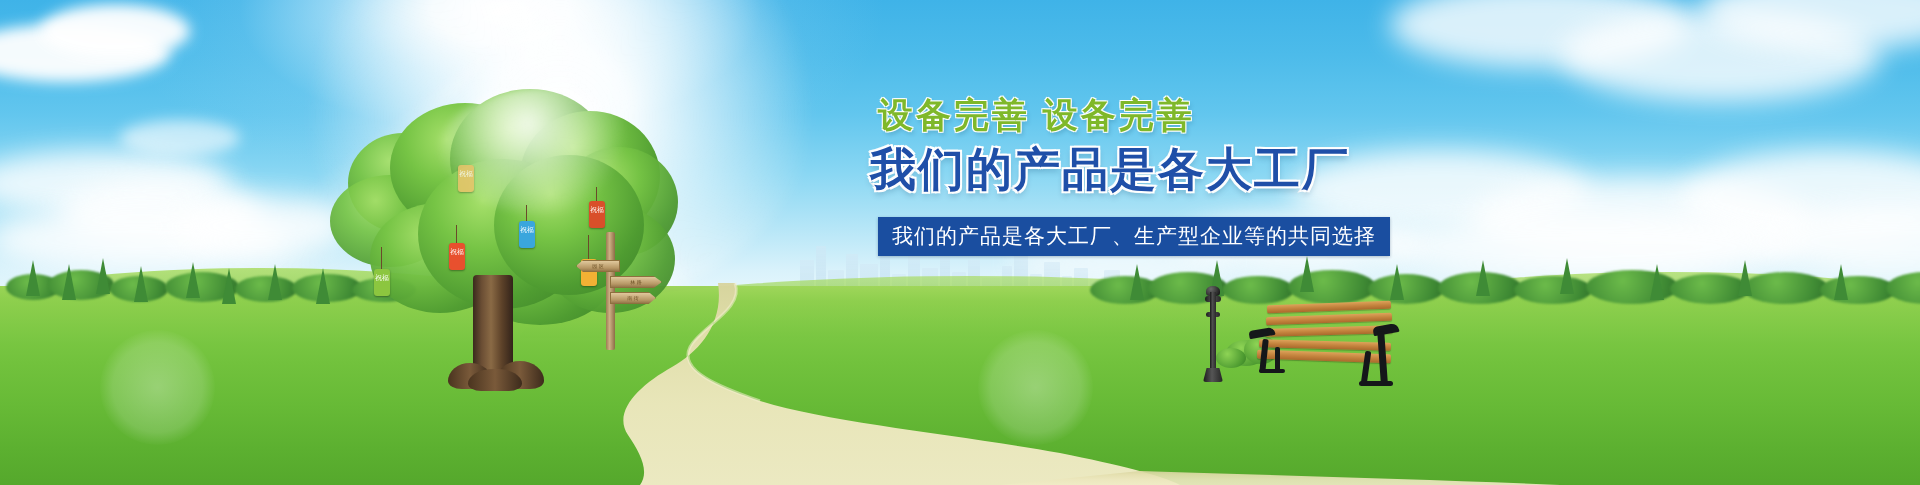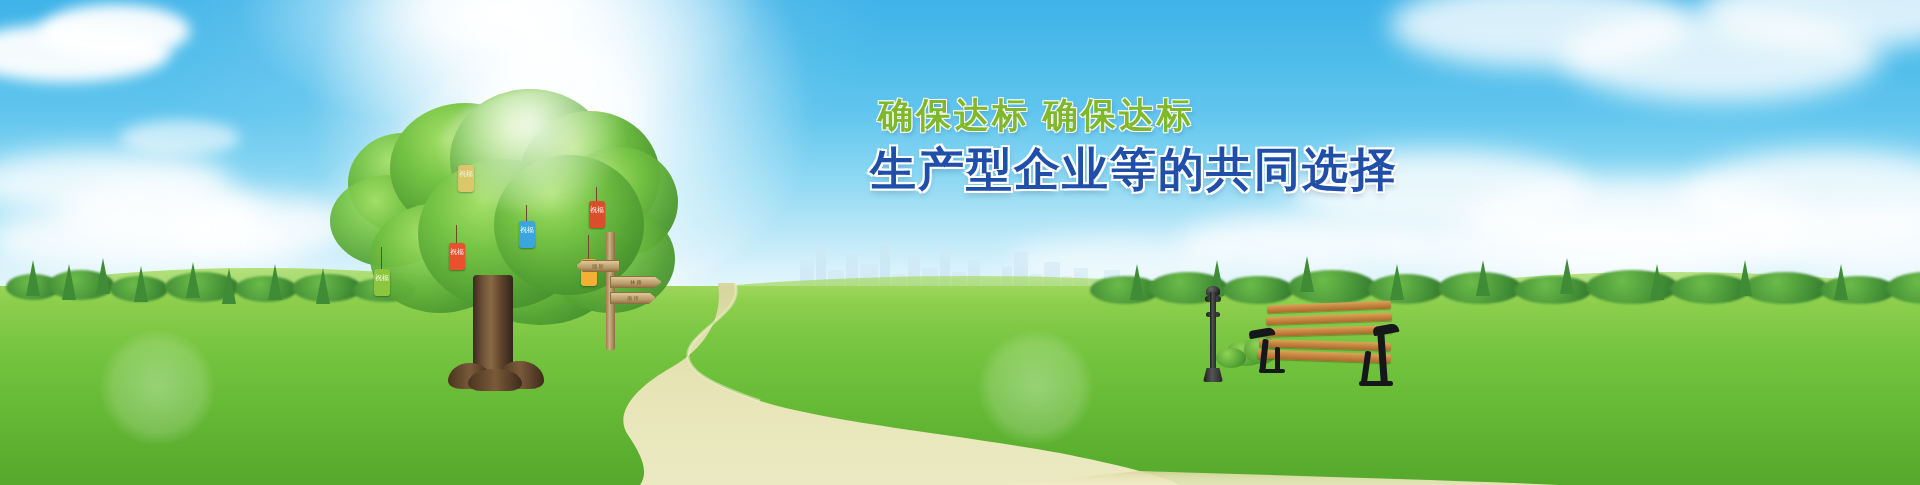--- a/index.html
+++ b/index.html
@@ -539,18 +539,21 @@
     <div class="b-leg" style="left:30px;  top:44px; width:5px;  height:26px;"></div>
     <div class="b-leg" style="left:134px; top:28px; width:7px;  height:52px; transform: rotate(-4deg);"></div>
     <div class="b-leg" style="left:118px; top:48px; width:6px;  height:34px; transform: rotate(8deg);"></div>
     <div class="b-leg" style="left:114px; top:78px; width:34px; height:5px; border-radius:3px;"></div>
     <div class="b-leg" style="left:14px;  top:66px; width:26px; height:4px; border-radius:3px;"></div>
   </div>
 
   <div class="lightspot"></div>
 
   <div class="copy">
-    <div class="headline-1">确保达标  确保达标</div>
-    <div class="headline-2">生产型企业等的共同选择</div>
-
+    <div class="headline-1">设备完善  设备完善</div>
+    <div class="headline-2">我们的产品是各大工厂</div>
+
+    <div class="subbar-row">
+      <span class="subbar">我们的产品是各大工厂、生产型企业等的共同选择</span>
+    </div>
   </div>
 
 </div>
 
 </body></html>

